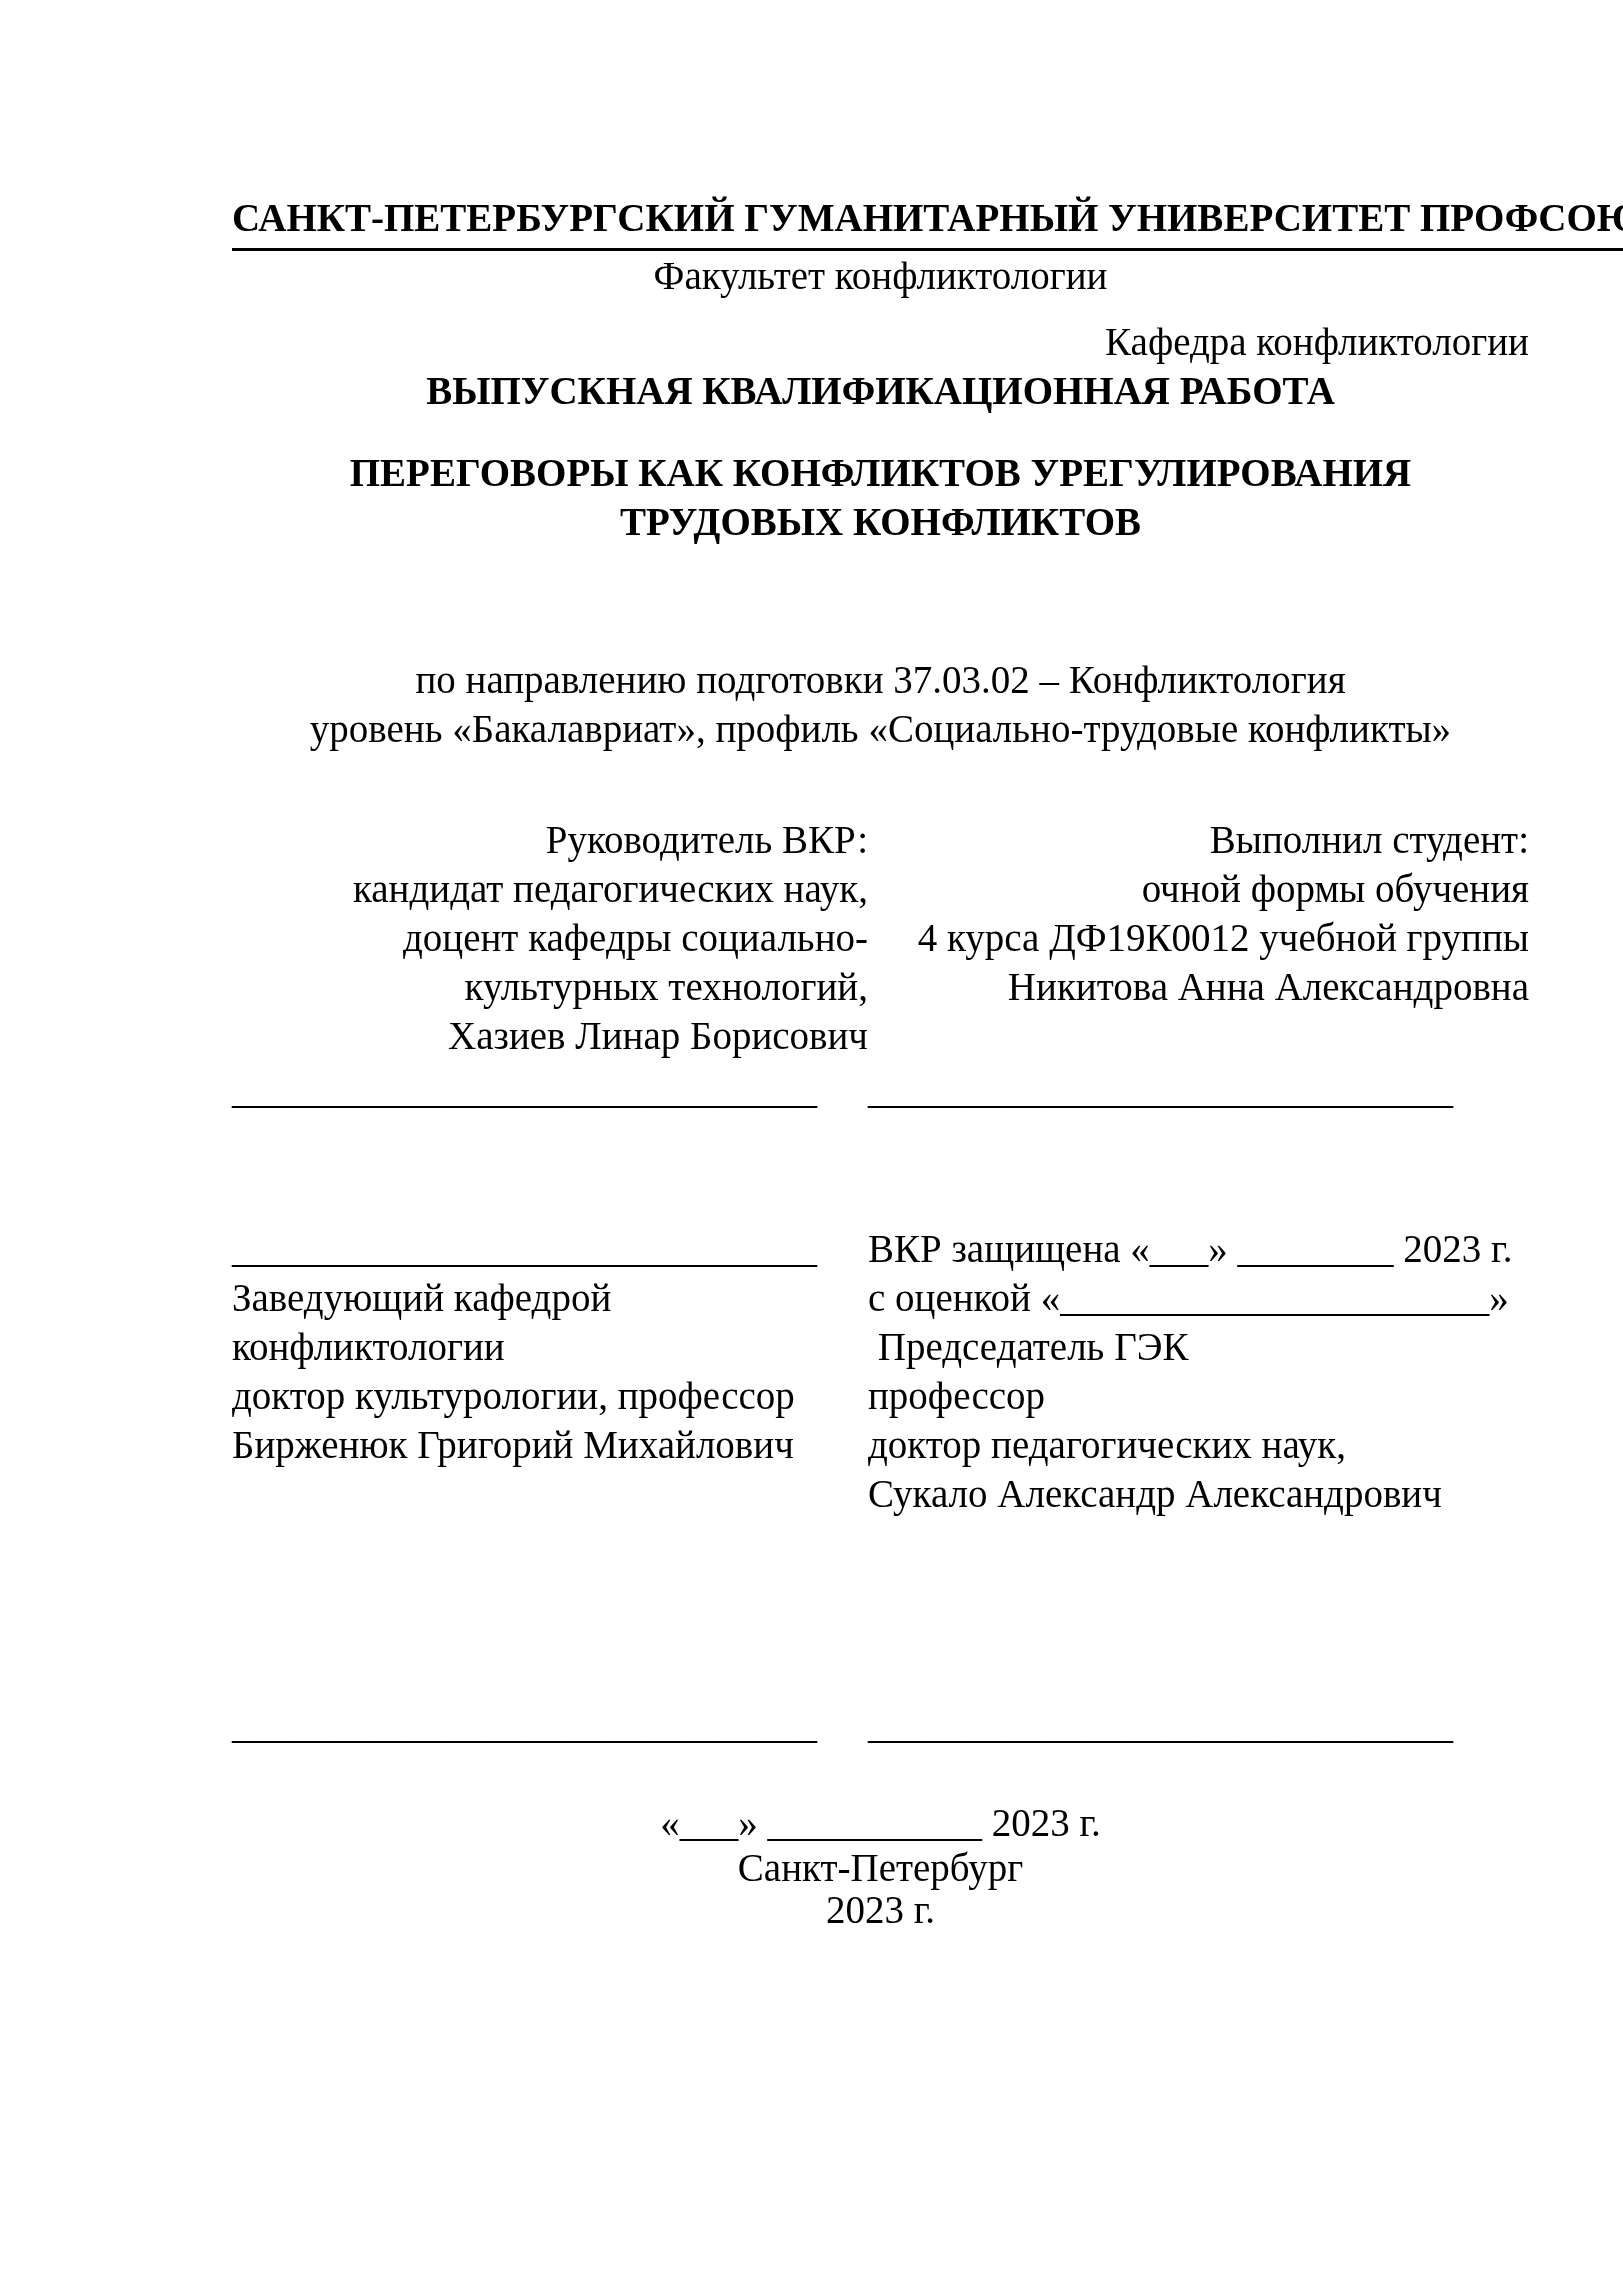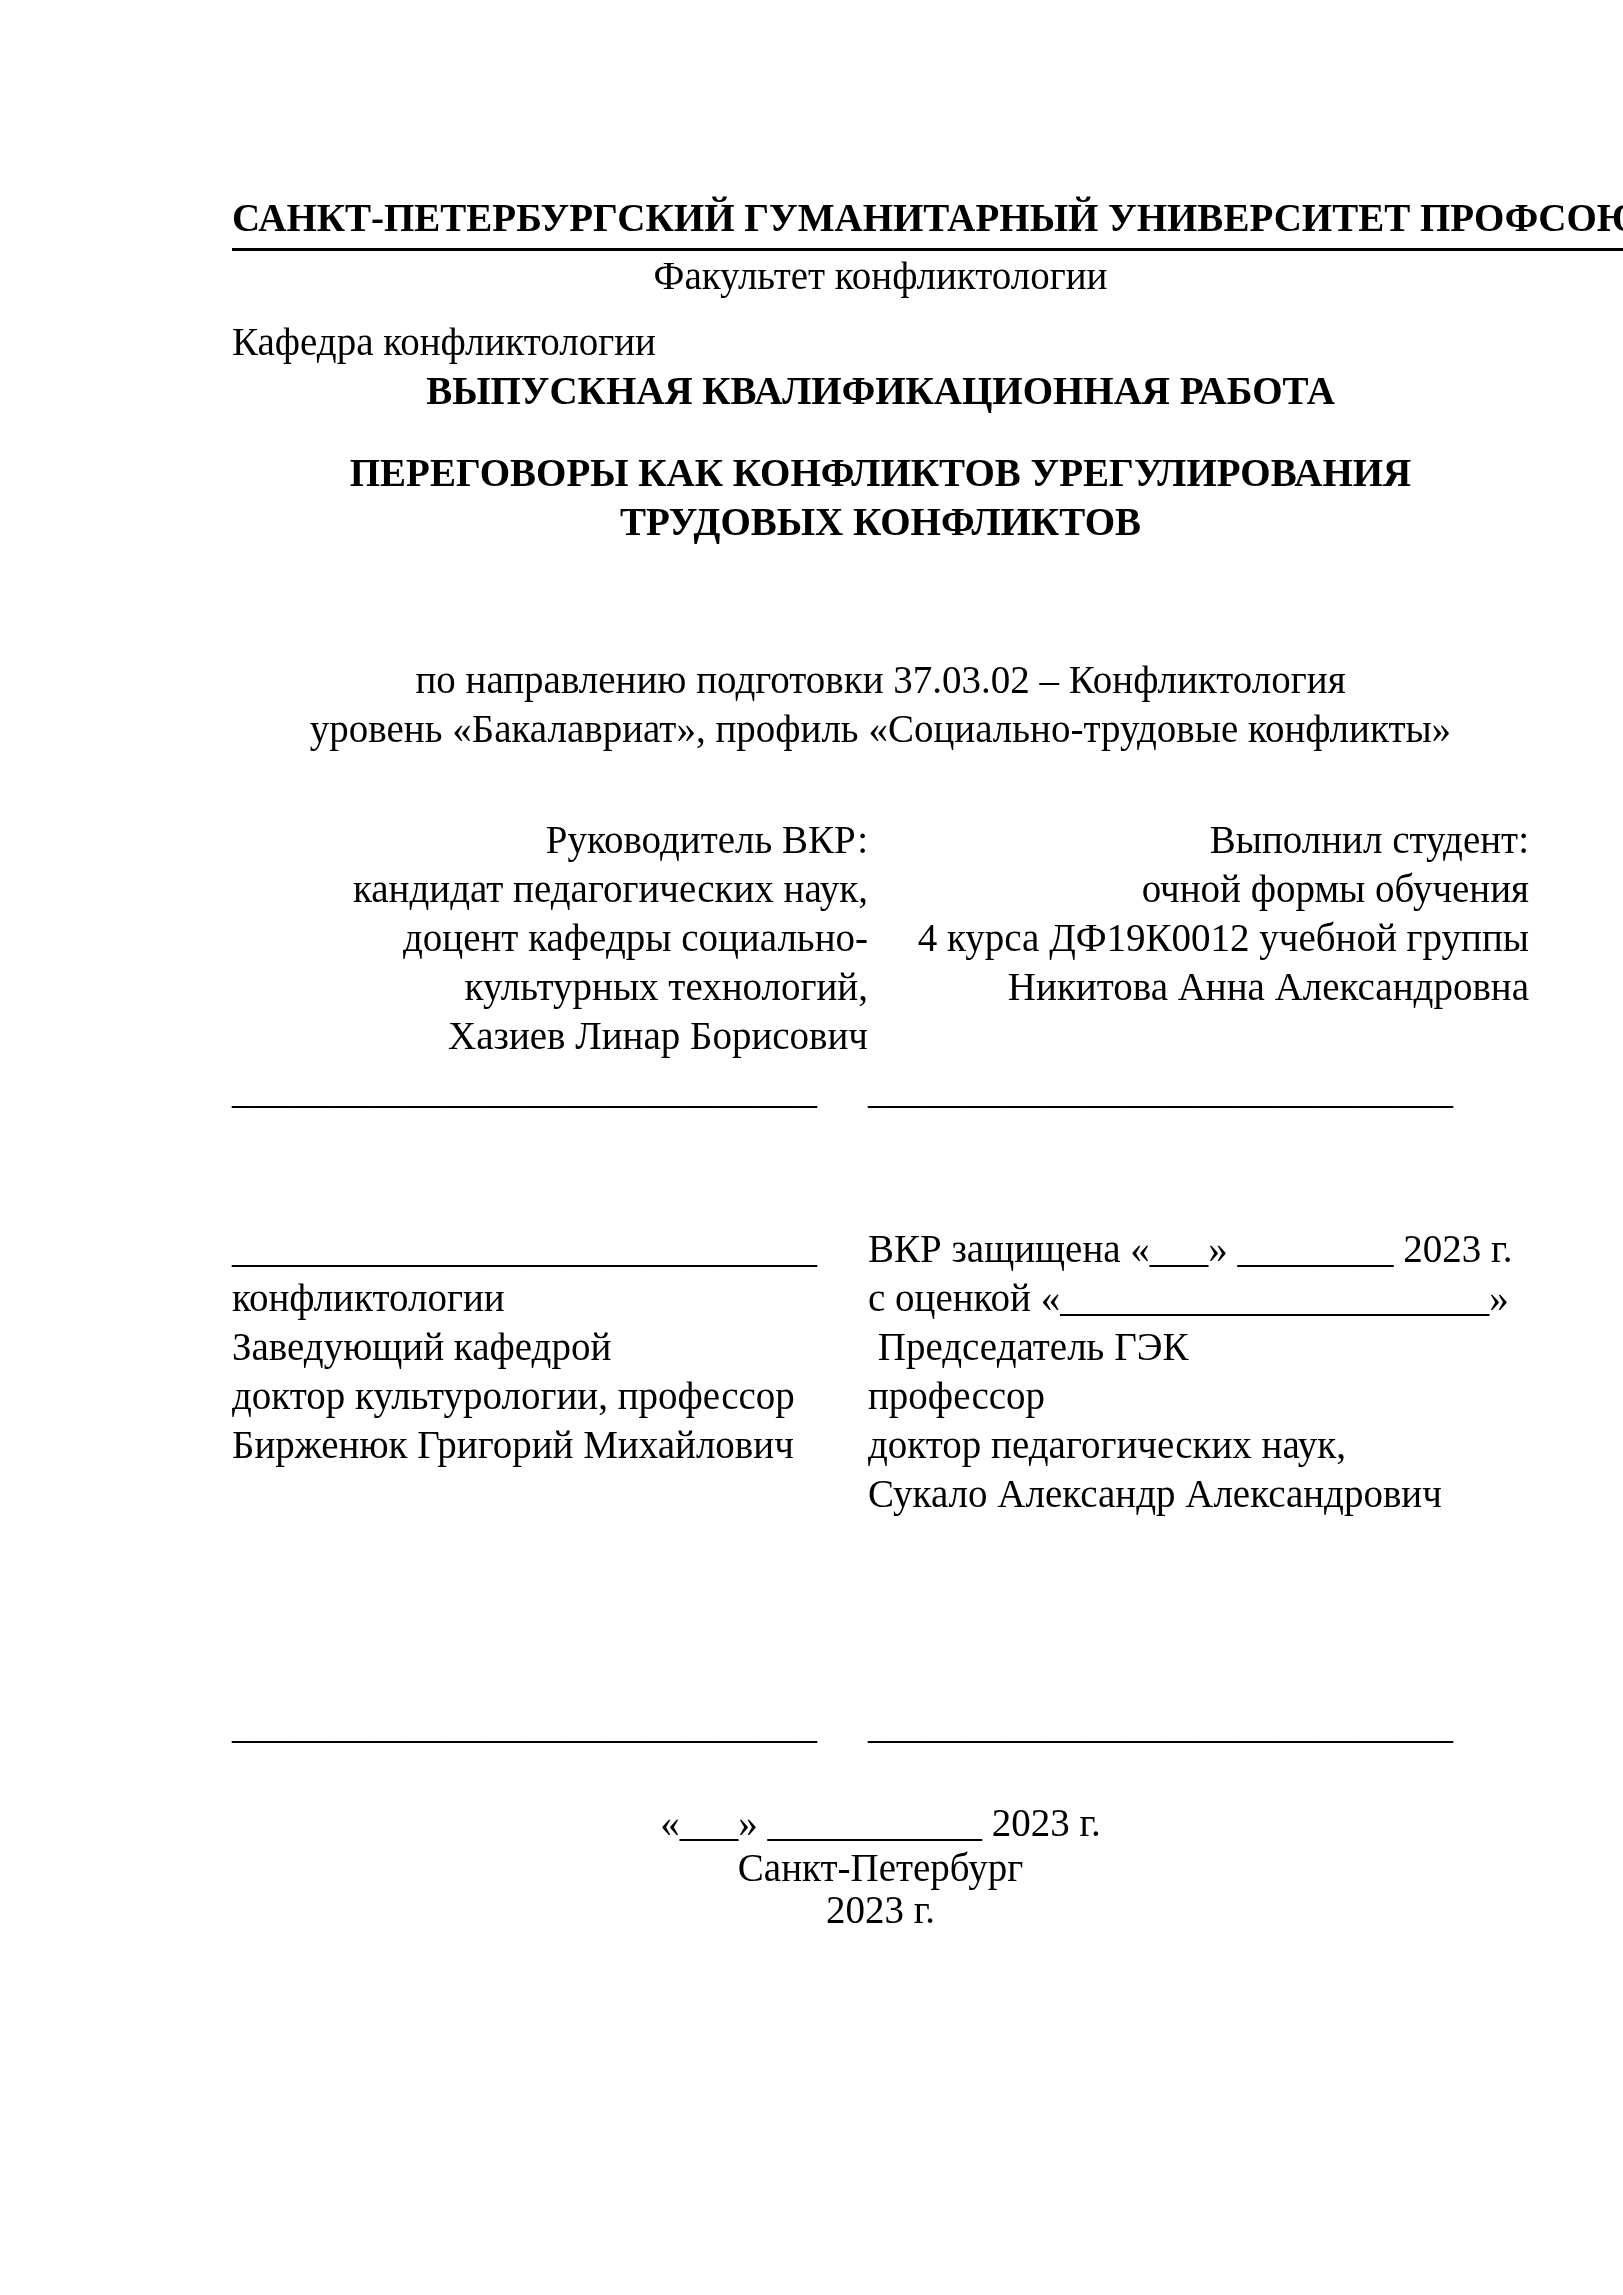--- a/index.html
+++ b/index.html
@@ -20,21 +20,21 @@
     box-sizing: border-box;
   }
   .content {
     box-sizing: border-box;
     width: 100%;
     height: 100%;
     padding: 193px 94px 0 232px;
   }
   .line { white-space: pre; }
   .center { text-align: center; }
-  .right  { }
+  .right  { text-align: right; }
   .bold   { font-weight: 700; }
 
   .uni-row { text-align: center; }
   .uni-underline {
     display: inline-block;
     border-bottom: 3.9px solid #000;
     padding-bottom: 5.5px;
     font-weight: 700;
   }
 
@@ -98,22 +98,22 @@
     </div>
 
     <div class="two-col sig-row-1">
       <div class="line">______________________________</div>
       <div class="line">______________________________</div>
     </div>
 
     <div class="two-col cols-approve">
       <div>
         <div class="line">______________________________</div>
+        <div class="line">Заведующий кафедрой</div>
         <div class="line">конфликтологии</div>
-        <div class="line">Заведующий кафедрой</div>
         <div class="line">доктор культурологии, профессор</div>
         <div class="line">Бирженюк Григорий Михайлович</div>
       </div>
       <div>
         <div class="line">ВКР защищена «___» ________ 2023 г.</div>
         <div class="line">с оценкой «______________________»</div>
         <div class="line"> Председатель ГЭК</div>
         <div class="line">профессор</div>
         <div class="line">доктор педагогических наук,</div>
         <div class="line">Сукало Александр Александрович</div>

